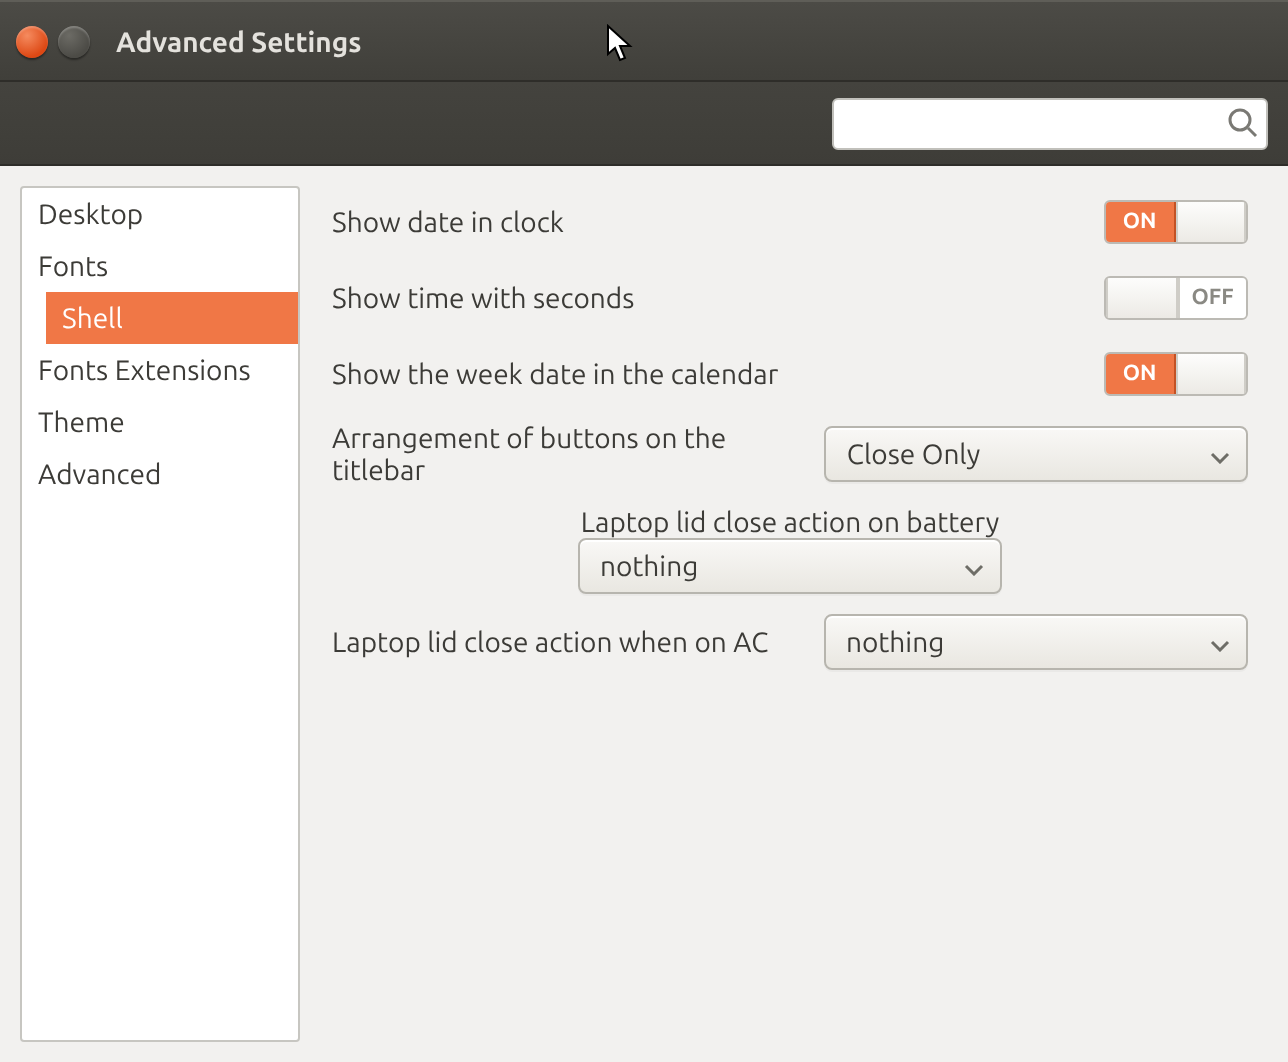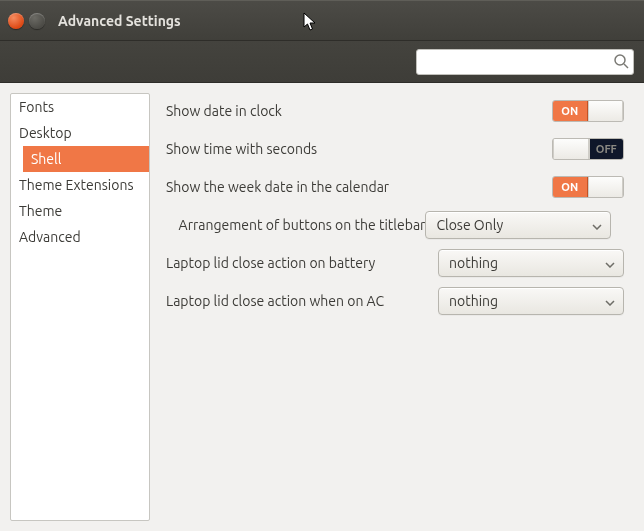--- a/index.html
+++ b/index.html
@@ -127,26 +127,26 @@
     font-size: 11px;
     font-weight: bold;
   }
   .switch .knob {
     background: linear-gradient(to bottom,#fdfdfc,#eceae5);
     border-left: 1px solid #cfcdc7;
     border-right: 1px solid #cfcdc7;
   }
   .switch.on .half.label { background: #f07746; color: #fff; border-right:1px solid #c35225; }
   .switch.on .half.knob  { order: 2; }
-  .switch.off .half.label { background: #0f172a; color: #8a8983; order:2; border-left:1px solid #cfcdc7;}
+  .switch.off .half.label { background: #ffffff; color: #8a8983; order:2; border-left:1px solid #cfcdc7;}
   .switch.off .half.knob  { order: 1; }
 
   
   .dropdown {
-    width: 186px;
+    width: 212px;
     height: 28px;
     border: 1px solid #b7b5ae;
     border-radius: 4px;
     background: linear-gradient(to bottom,#f9f8f6 0%,#e9e7e1 100%);
     display: flex;
     align-items: center;
     justify-content: space-between;
     padding: 0 8px 0 10px;
     cursor: pointer;
     box-shadow: inset 0 1px 0 #fff, 0 1px 0 rgba(0,0,0,0.03);
@@ -183,24 +183,24 @@
           <circle cx="7" cy="7" r="5"></circle>
             <line x1="11" y1="11" x2="15" y2="15"></line>
         </svg>
       </span>
     </div>
   </div>
 
   <div class="body">
 
     <div class="sidebar" id="sidebar">
+        <div class="sidebar-item"><span>Desktop</span></div>
         <div class="sidebar-item"><span>Fonts</span></div>
-        <div class="sidebar-item"><span>Desktop</span></div>
         <div class="sidebar-item selected"><span>Shell</span></div>
-        <div class="sidebar-item"><span>Theme Extensions</span></div>
+        <div class="sidebar-item"><span>Fonts Extensions</span></div>
         <div class="sidebar-item"><span>Theme</span></div>
         <div class="sidebar-item"><span>Advanced</span></div>
       </div>
 
     <div class="content" id="content">
         <div class="row">
           <span class="row-label">Show date in clock</span>
           <div class="switch on">
             <div class="half label">ON</div>
             <div class="half knob"></div>
@@ -222,21 +222,21 @@
         </div>
         <div class="row" style="margin-top: 6px; justify-content: center;">
           <span class="row-label">Arrangement of buttons on the titlebar</span>
           <div class="dropdown">
             <span class="dd-label">Close Only</span>
             <span class="dd-arrow"><svg viewBox="0 0 10 6" width="10" height="6">
                 <path d="M1 1 L5 5 L9 1" fill="none" stroke="currentColor" stroke-width="1.5"></path>
               </svg></span>
           </div>
         </div>
-        <div class="row" style="margin-top: 6px;">
+        <div class="row" style="margin-top: 6px; flex-direction: column;">
           <span class="row-label">Laptop lid close action on battery</span>
           <div class="dropdown">
             <span class="dd-label">nothing</span>
             <span class="dd-arrow"><svg viewBox="0 0 10 6" width="10" height="6">
                 <path d="M1 1 L5 5 L9 1" fill="none" stroke="currentColor" stroke-width="1.5"></path>
               </svg></span>
           </div>
         </div>
         <div class="row" style="margin-top: 6px; text-align: right;">
           <span class="row-label">Laptop lid close action when on AC</span>

